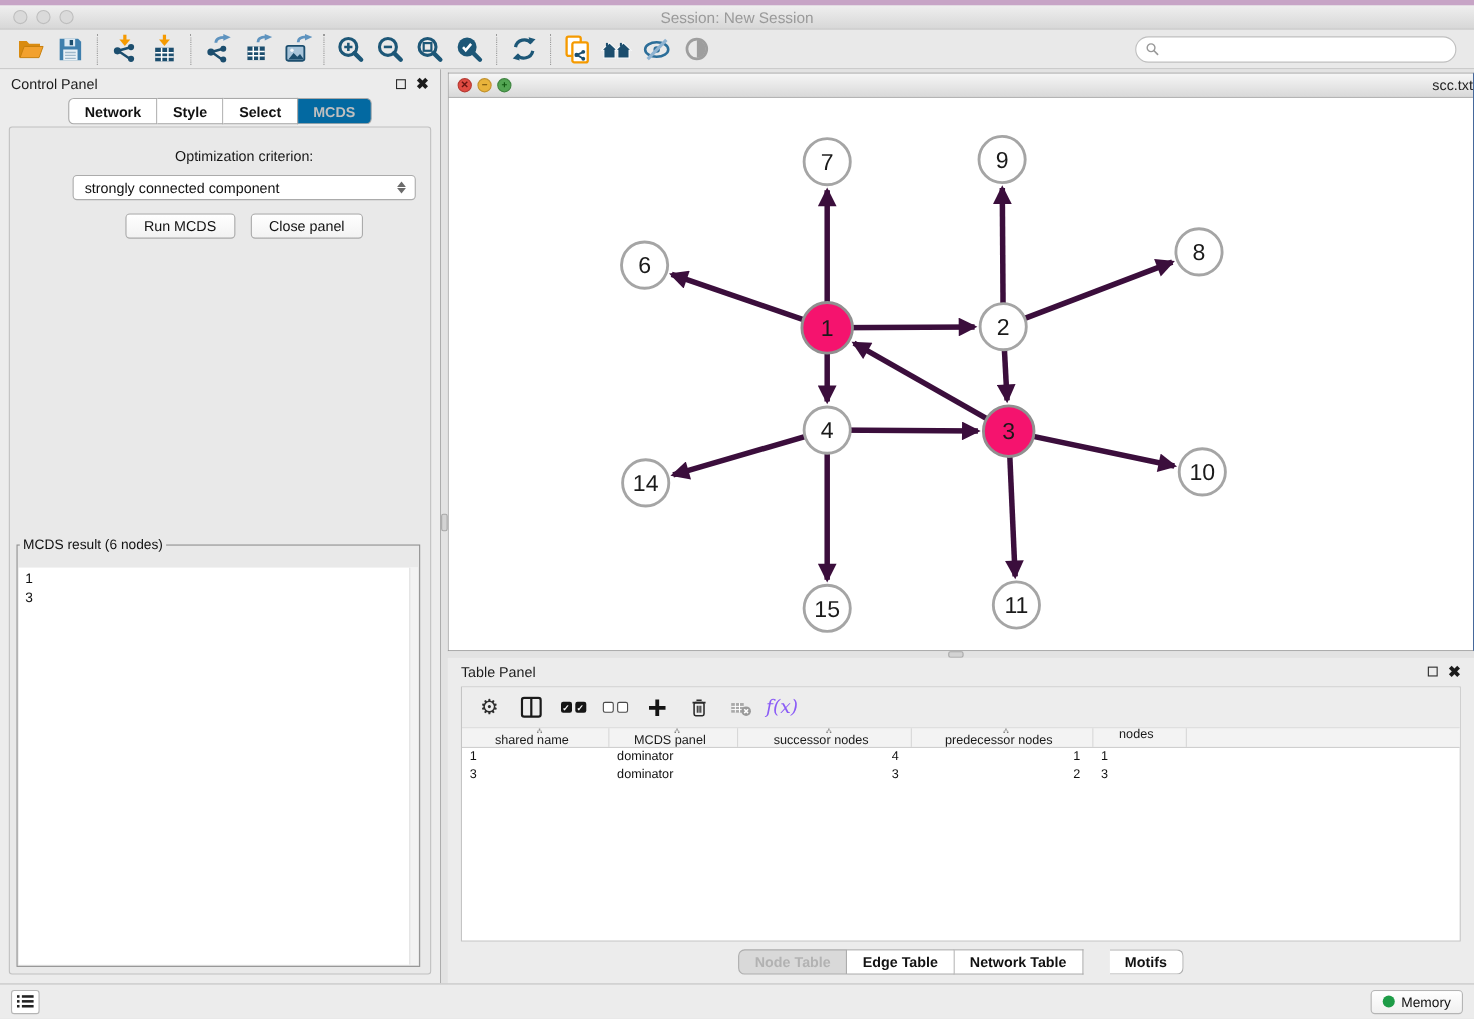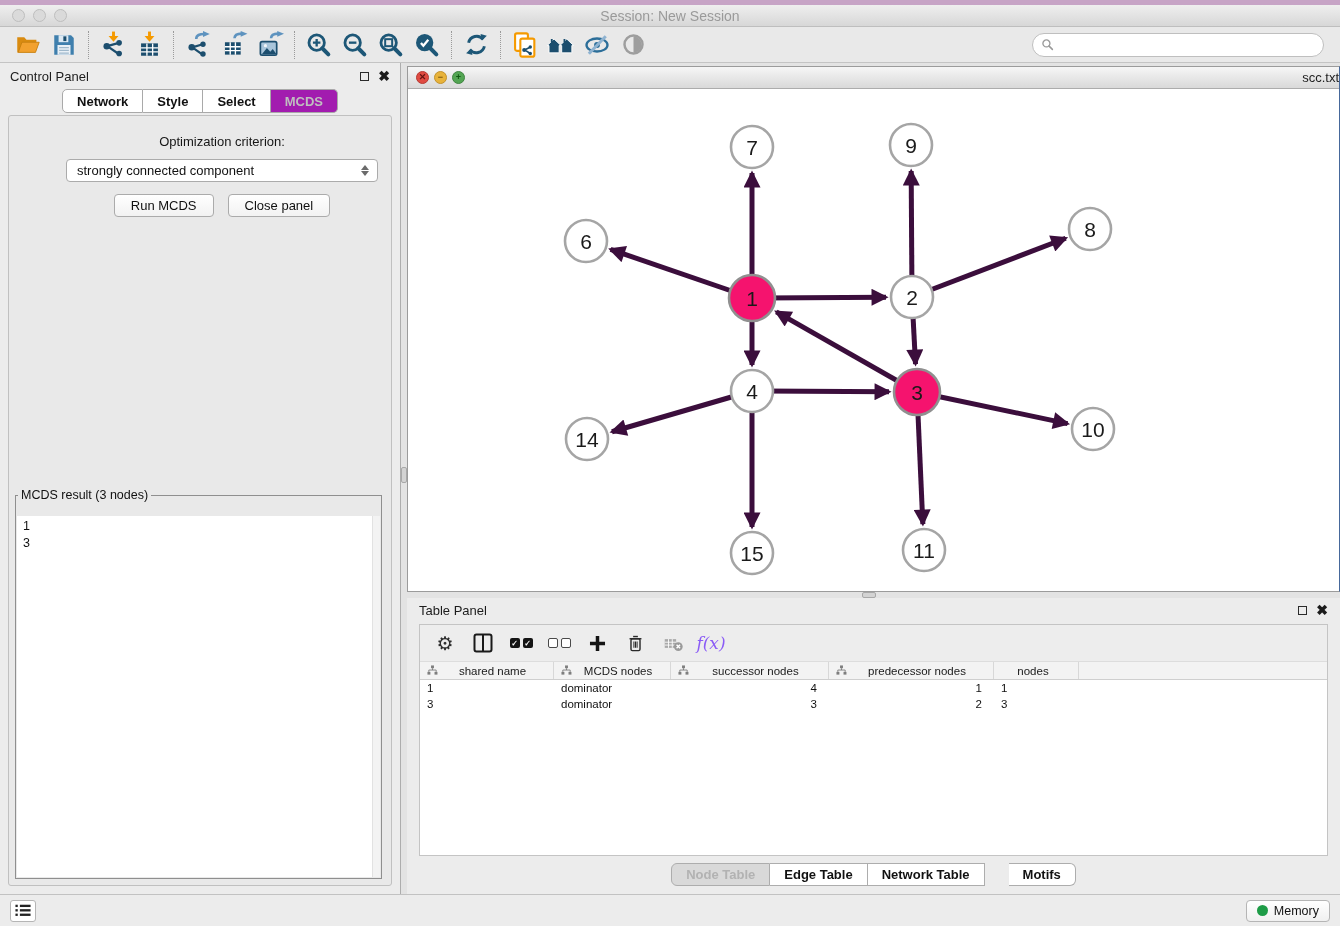--- a/index.html
+++ b/index.html
@@ -34,21 +34,21 @@
   .cp-header { height:26px; display:flex; align-items:center; padding:0 10px; }
   .panel-title { font-size:13px; color:#1c1c1c; }
   .panel-btns { margin-left:auto; display:flex; align-items:center; gap:9px; }
   .btn-float { width:9px; height:9px; border:1.5px solid #2b2b2b; display:inline-block; }
   .btn-close { font-size:14px; font-weight:bold; color:#1b1b1b; line-height:1; }
   .cp-tabs { display:flex; justify-content:center; height:24px; }
   .tab { border:1px solid #A9A9A9; border-left:none; background:#fff; padding:2px 14px; font-size:13px; font-weight:700;
     color:#111; display:flex; align-items:center; }
   .tab:first-child { border-left:1px solid #A9A9A9; border-radius:5px 0 0 5px; }
   .tab:last-child { border-radius:0 5px 5px 0; }
-  .tab.selected { background:#a21caf; color:#BFBFBF; }
+  .tab.selected { background:#0369a1; color:#BFBFBF; }
   .cp-body { flex:1; margin:2px 8px 8px 8px; border:1px solid #C0C0C0; border-radius:3px; background:#E9E9E9; position:relative;padding-left:44px; }
   .opt-label { text-align:center; margin-top:18px; font-size:13px; color:#161616; }
   .criterion { margin:10px auto 0 auto; width:312px; height:23px; background:#fff; border:1px solid #ABABAB; border-radius:4px;
     display:flex; align-items:center; padding:0 8px 0 10px; font-size:13px; color:#111; }
   .criterion .chevrons { margin-left:auto; display:flex; flex-direction:column; gap:1px; }
   .criterion .chevrons i { width:0; height:0; border-left:4px solid transparent; border-right:4px solid transparent; display:block; }
   .criterion .chevrons i.up { border-bottom:5px solid #6b6b6b; }
   .criterion .chevrons i.down { border-top:5px solid #6b6b6b; }
   .btn-row { display:flex; justify-content:center; gap:14px; margin-top:12px; }
   .push-btn { height:23px; background:linear-gradient(#FFFFFF,#F2F2F2); border:1px solid #ABABAB; border-radius:4px;
@@ -86,21 +86,21 @@
   .tp-toolbar { height:36px; background:#EDEDED; display:flex; align-items:center; padding:0 8px; gap:4px; }
   .tbicon { width:34px; height:30px; display:flex; align-items:center; justify-content:center; }
   .gear-glyph { font-size:19px; color:#2E2E2E; }
   .chk-pair { display:flex; gap:3px; }
   .chk { width:10px; height:10px; border-radius:2px; background:#151515; color:#fff; font-size:8px; font-weight:bold;
     display:flex; align-items:center; justify-content:center; }
   .chk.empty { background:#fff; border:1.6px solid #4A4A4A; }
   .fx-glyph { font-family:"DejaVu Serif",serif; font-style:italic; font-size:17px; color:#8b5cf6; }
   .tp-table { font-size:11.5px; }
   .tp-thead { display:flex; height:19px; background:#F3F3F3; border-bottom:1px solid #CFCFCF; border-top:1px solid #DDDDDD; align-items:center; }
-  .th { display:flex; align-items:center; border-right:1px solid #D8D8D8; height:100%; color:#1a1a1a; }
+  .th { display:flex; align-items:center; border-right:1px solid #D8D8D8; height:100%; color:#1a1a1a;flex-direction:column; }
   .th .hicon { margin-left:7px; }
   .th .hlabel { flex:1; text-align:center; padding-right:6px; }
   .c0{width:134px;} .c1{width:117px;} .c2{width:158px;} .c3{width:165px;} .c4{width:85px;}
   .tp-row { display:flex; height:16px; align-items:center; color:#111; }
   .td { height:100%; display:flex; align-items:center; }
   .td.l { padding-left:7px; }
   .td.r { justify-content:flex-end; padding-right:12px; }
   .tp-tabs { position:absolute; left:0; right:0; bottom:8px; display:flex; justify-content:center;text-align:center; }
   .tp-tab { border:1px solid #ADADAD; border-left:none; background:#fff; padding:3px 14px; font-size:13px; font-weight:700; color:#111; }
   .tp-tab:first-child { border-left:1px solid #ADADAD; border-radius:6px 0 0 6px; }
@@ -304,21 +304,21 @@
           <span class="chevrons">
               <i class="up"></i>
               <i class="down"></i>
             </span>
         </div>
         <div class="btn-row">
           <button class="push-btn">Run MCDS</button>
           <button class="push-btn">Close panel</button>
         </div>
         <fieldset class="result-box">
-          <legend>MCDS result (3 nodes)</legend>
+          <legend>MCDS result (6 nodes)</legend>
           <div class="result-inner">
             <div class="result-text">1
 3</div>
             <div class="result-scroll"></div>
           </div>
         </fieldset>
       </div>
     </div>
 
     <div class="v-splitter">
@@ -475,21 +475,21 @@
                   </svg>
                 <span class="hlabel">shared name</span>
               </span>
               <span class="th c1">
                 <svg class="hicon" width="11" height="11" viewBox="0 0 12 12">
                     <rect x="4.4" y="0.5" width="3.2" height="3" fill="#7E7E7E"></rect>
                     <rect x="0.5" y="7.5" width="3.2" height="3" fill="#7E7E7E"></rect>
                     <rect x="8.2" y="7.5" width="3.2" height="3" fill="#7E7E7E"></rect>
                     <path d="M6 3.5v2M2 7.5V5.5h8v2" fill="none" stroke="#7E7E7E" stroke-width="1"></path>
                   </svg>
-                <span class="hlabel">MCDS nodes</span>
+                <span class="hlabel">MCDS panel</span>
               </span>
               <span class="th c2">
                 <svg class="hicon" width="11" height="11" viewBox="0 0 12 12">
                     <rect x="4.4" y="0.5" width="3.2" height="3" fill="#7E7E7E"></rect>
                     <rect x="0.5" y="7.5" width="3.2" height="3" fill="#7E7E7E"></rect>
                     <rect x="8.2" y="7.5" width="3.2" height="3" fill="#7E7E7E"></rect>
                     <path d="M6 3.5v2M2 7.5V5.5h8v2" fill="none" stroke="#7E7E7E" stroke-width="1"></path>
                   </svg>
                 <span class="hlabel">successor nodes</span>
               </span>

